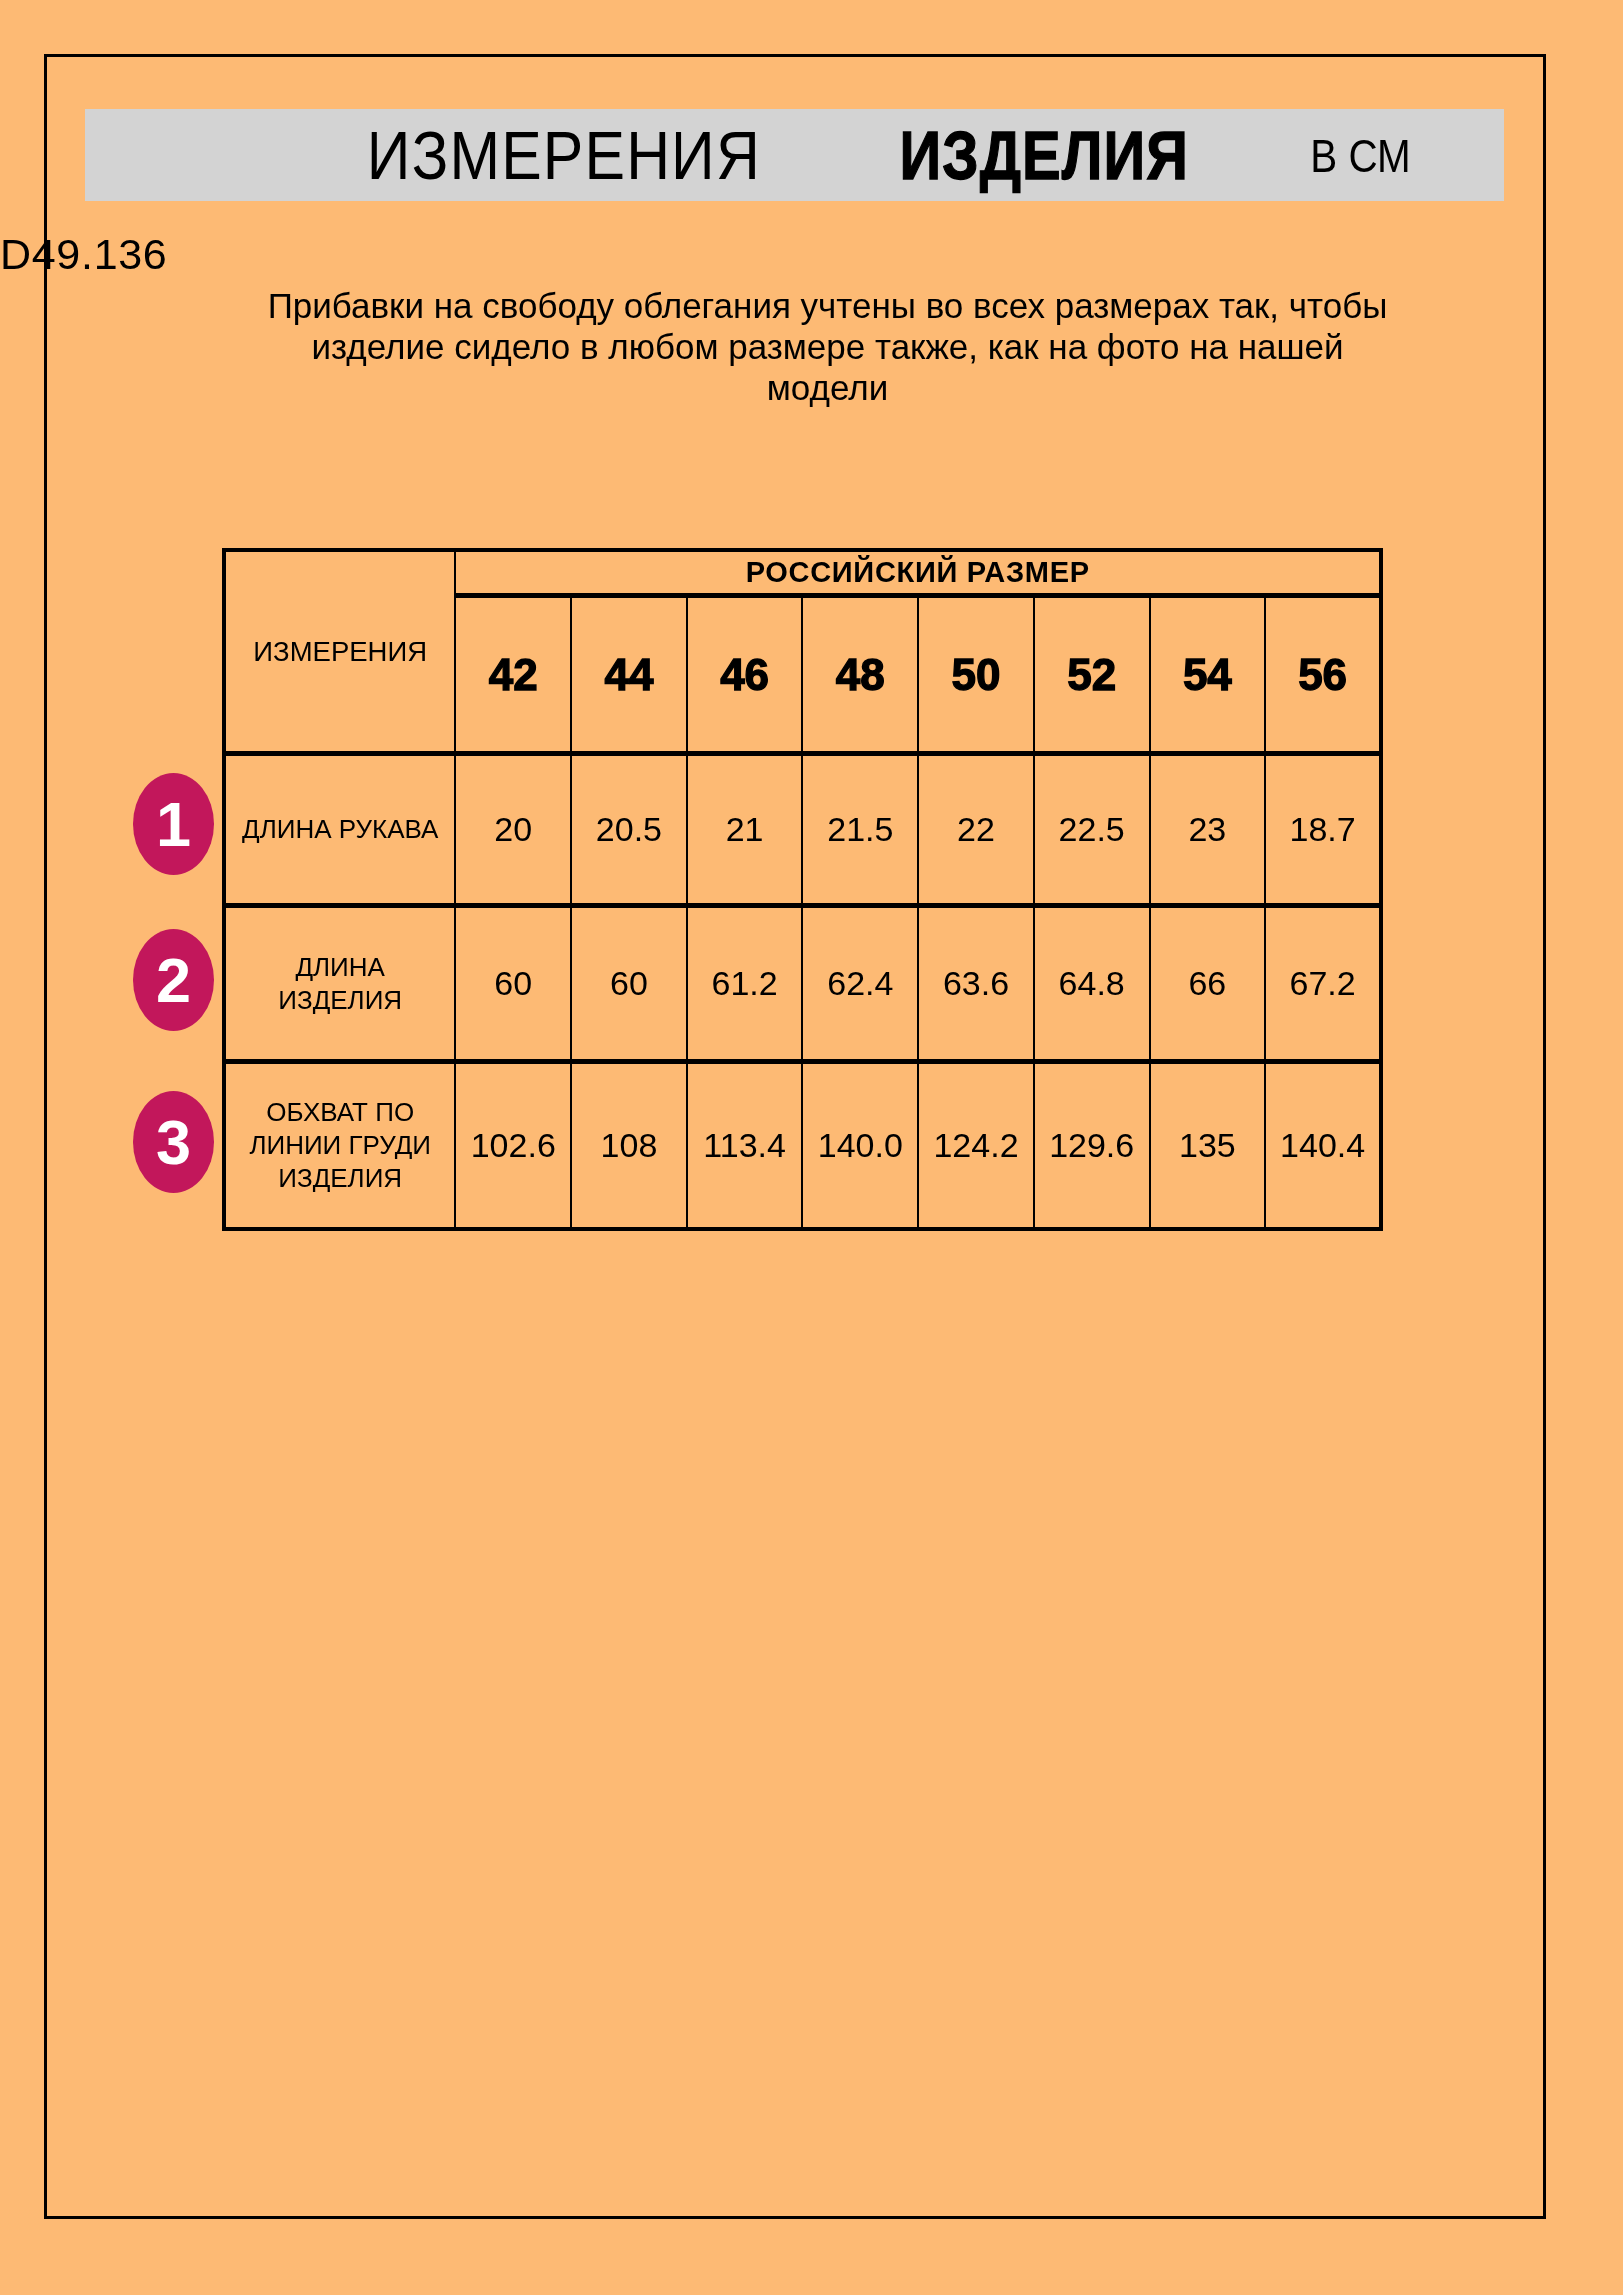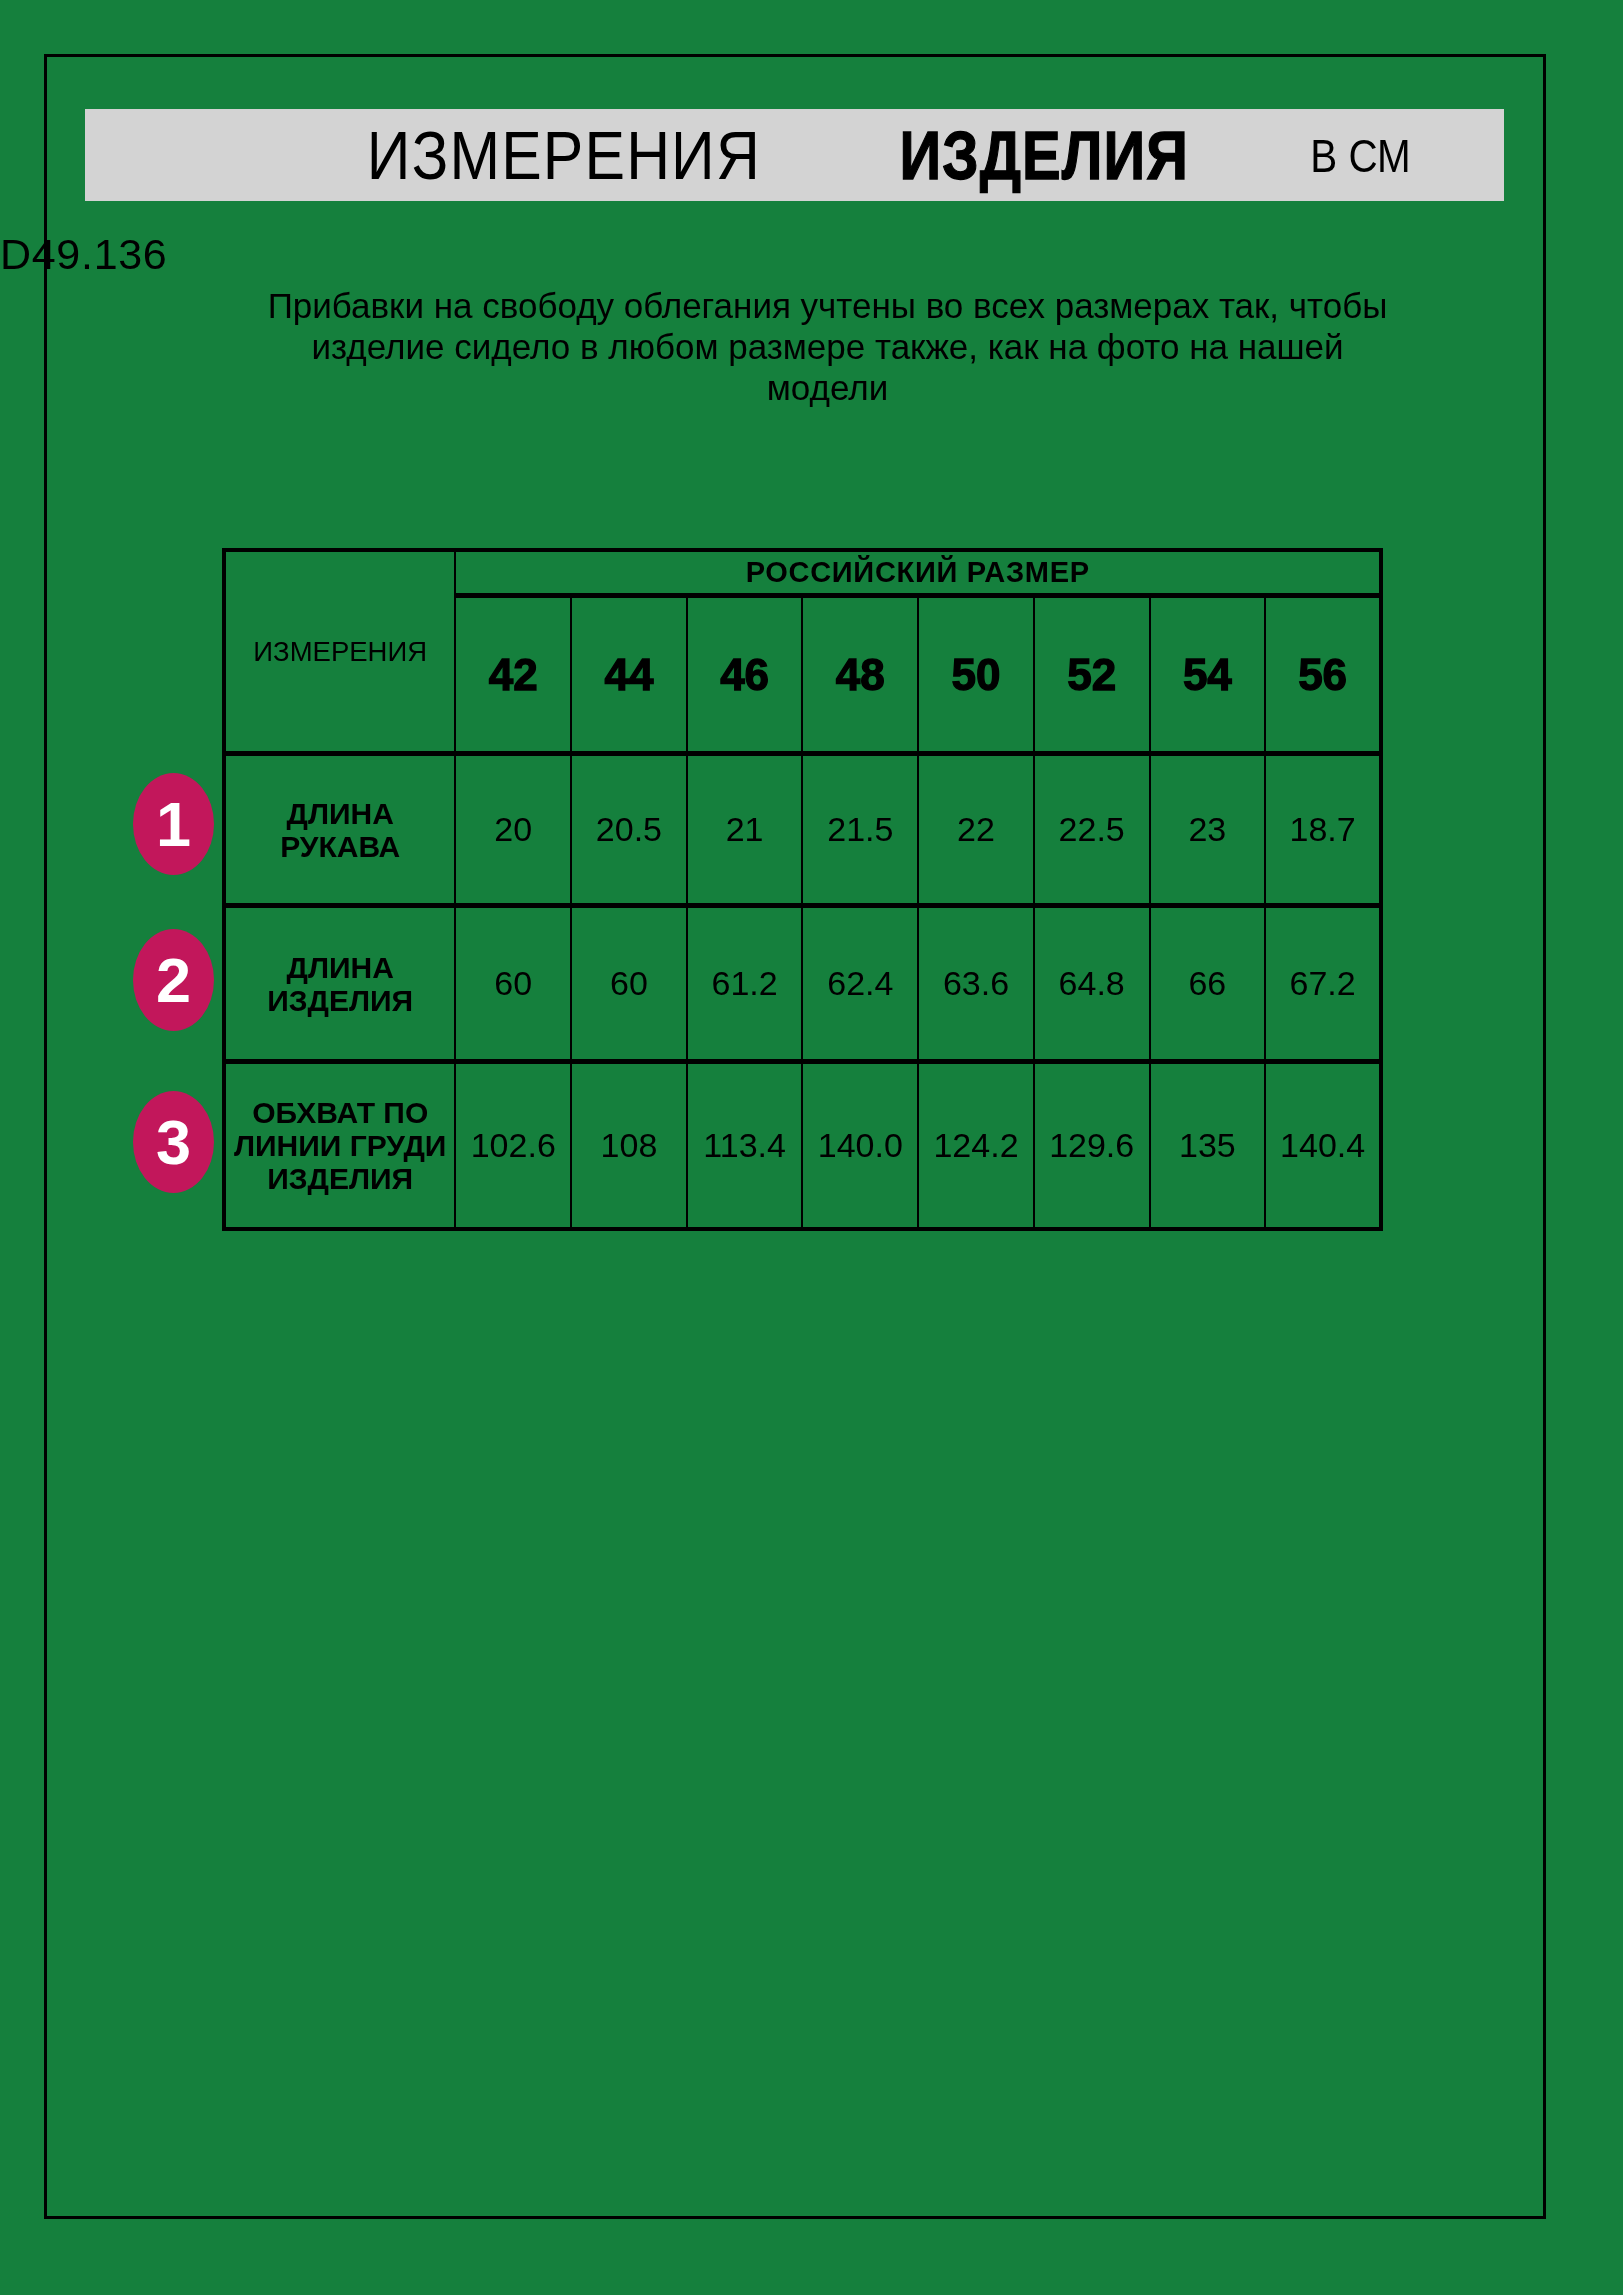--- a/index.html
+++ b/index.html
@@ -4,21 +4,21 @@
 <style>
   html, body {
     margin: 0;
     padding: 0;
     background: #ffffff;
   }
   .page {
     position: relative;
     width: 1623px;
     height: 2295px;
-    background: #15803d;
+    background: #fdba74;
     color: #000000;
     font-family: "Liberation Sans", "DejaVu Sans", sans-serif;
     overflow: hidden;
   }
   .border-frame {
     position: absolute;
     left: 44px;
     top: 54px;
     width: 1502px;
     height: 2165px;
@@ -128,22 +128,22 @@
     -webkit-text-stroke: 1.3px #000;
     border-bottom: 5.9px solid #000000 !important;
   }
   .data-row td {
     border-bottom: 5.9px solid #000000;
   }
   .data-row:last-child td {
     border-bottom: none;
   }
   .row-label-cell {
-    font-size: 30px;
-    font-weight: 700;
+    font-size: 26px;
+    font-weight: 400;
     white-space: pre-line;
     line-height: 33px;
   }
   .value-cell {
     font-size: 34px;
     font-weight: 400;
   }
   .row-h1 { height: 152px; }
   .row-h2 { height: 156px; }
   .row-h3 { height: 167px; }

